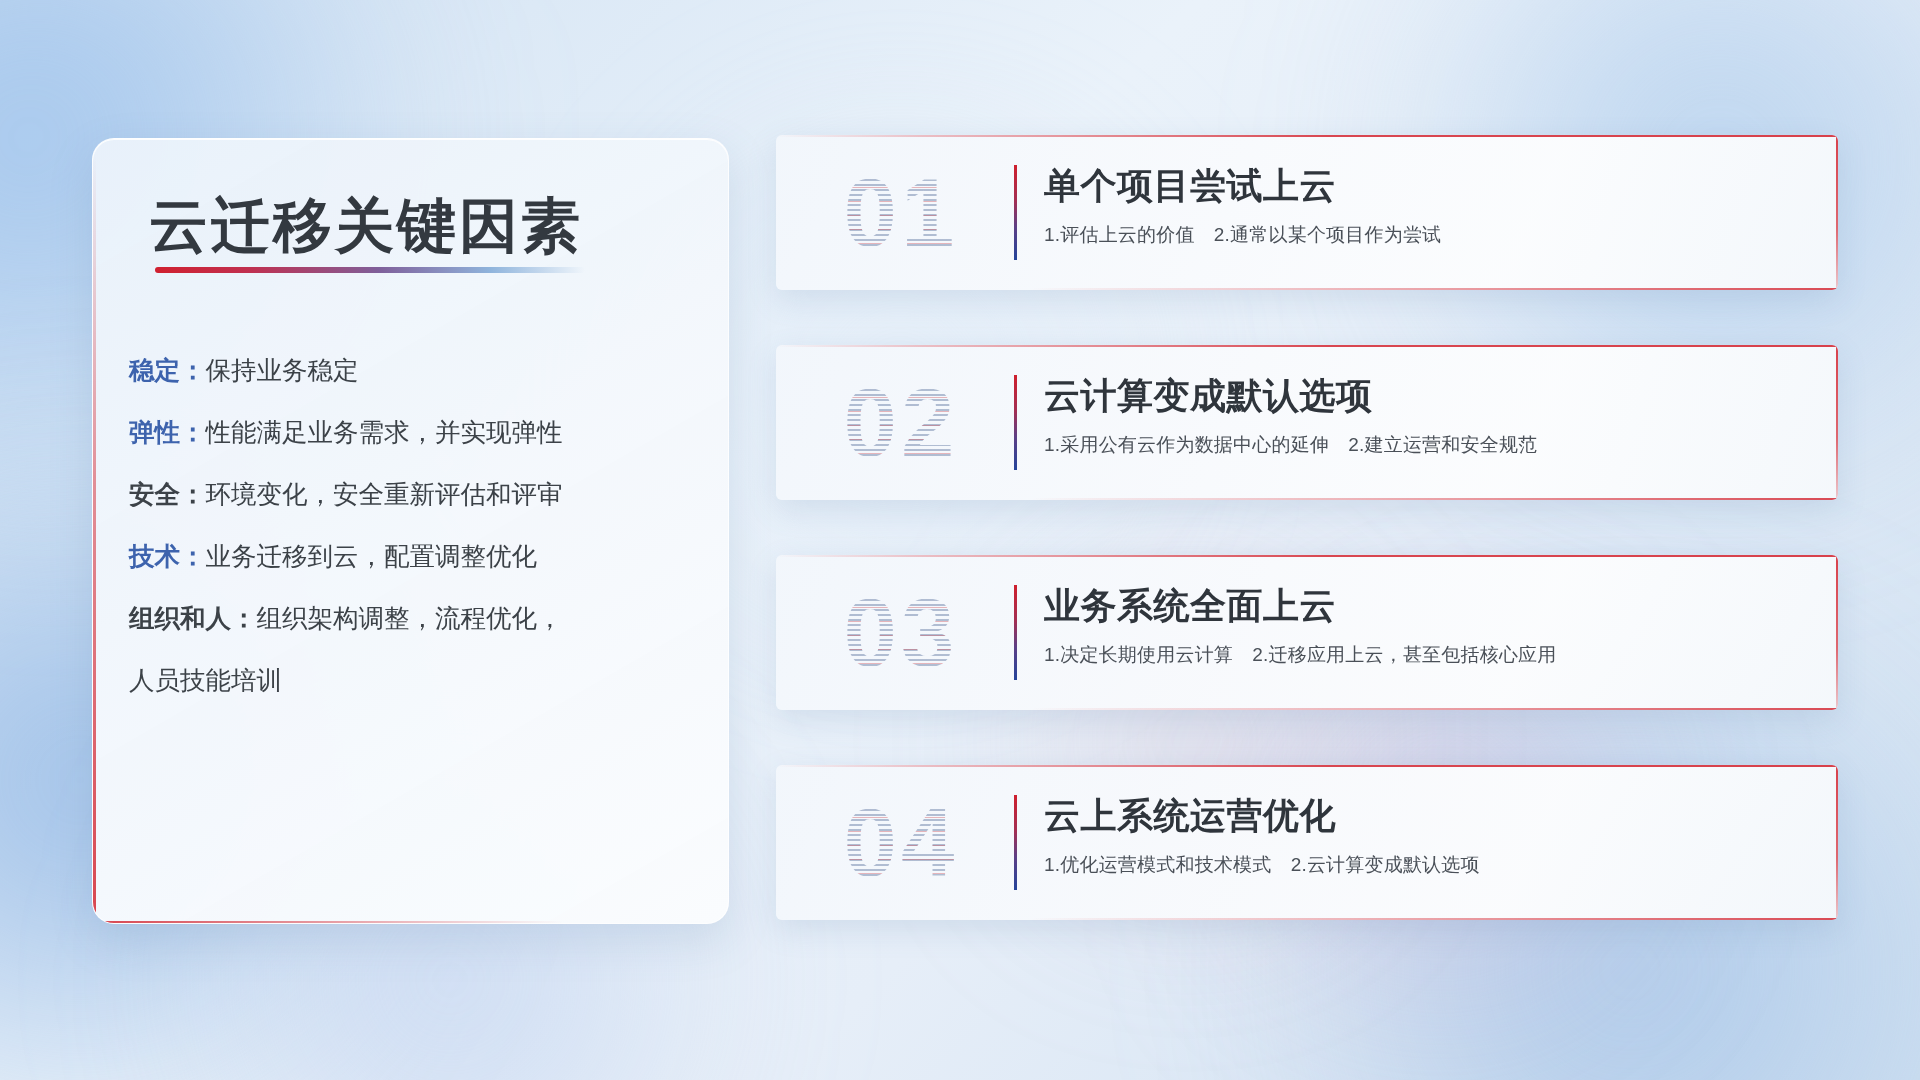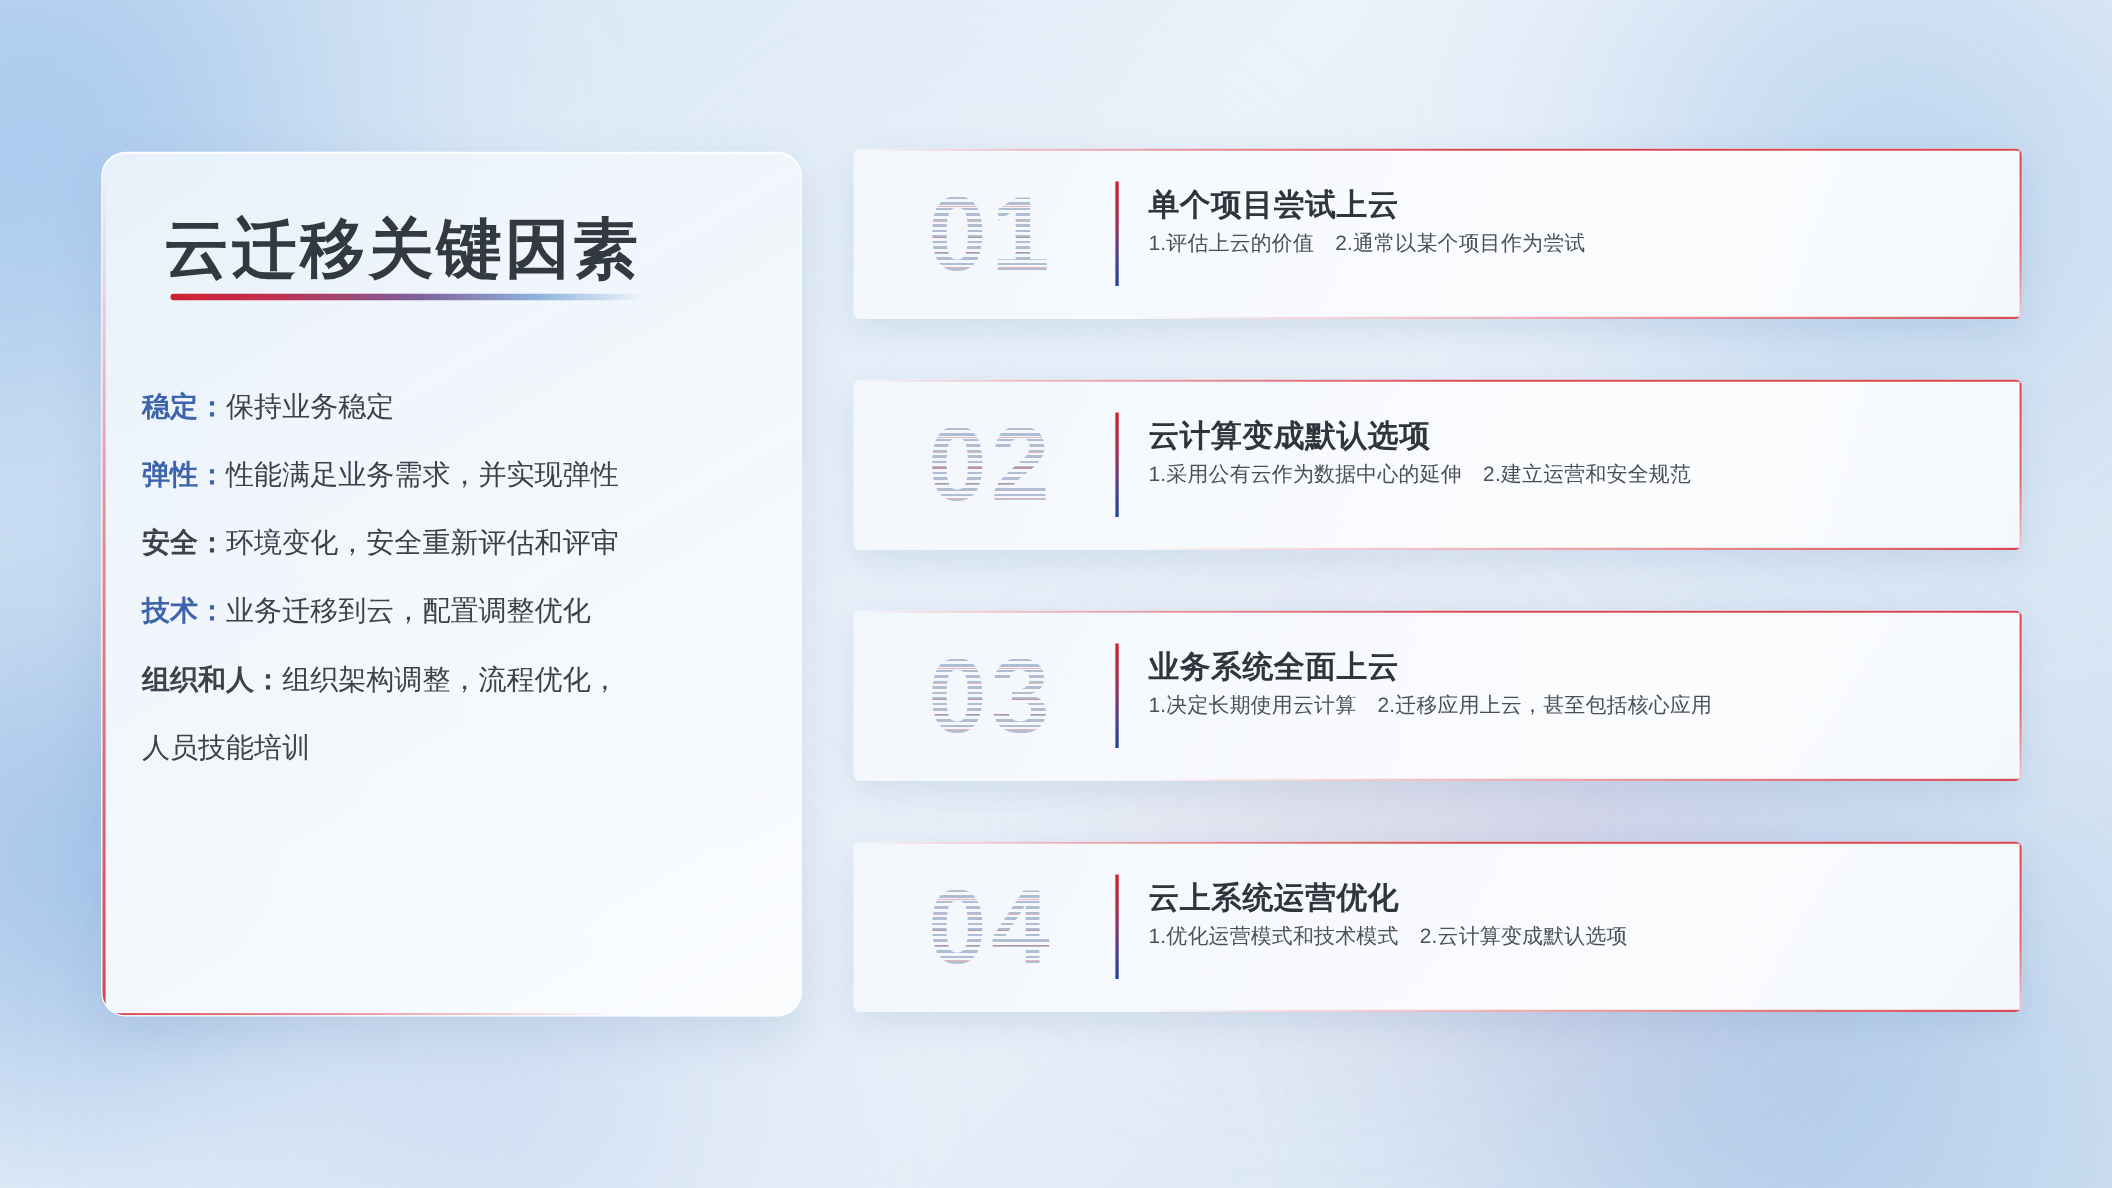--- a/index.html
+++ b/index.html
@@ -125,25 +125,25 @@
     -webkit-background-clip: text; background-clip: text; color: transparent;
   }
 
   .step-divider {
     position: absolute; left: 238px; top: 30px; bottom: 30px; width: 3px;
     background: linear-gradient(180deg, #cf1f2d 0%, #a32f53 38%, #5b3f86 66%, #23439a 100%);
   }
 
   .step-body { position: absolute; left: 268px; top: 30px; right: 30px; }
   .step-title {
-    font-size: 28px; font-weight: 700; color: #2f353c; letter-spacing: .5px;
+    font-size: 36px; font-weight: 700; color: #2f353c; letter-spacing: .5px;
     line-height: 42px; white-space: nowrap;
   }
   .step-desc {
-    margin-top: 1px; font-size: 19px; color: #4a5058; letter-spacing: .2px;
+    margin-top: 14px; font-size: 19px; color: #4a5058; letter-spacing: .2px;
     line-height: 28px; white-space: nowrap;
   }
 </style>
 </head>
 <body>
 
 <div id="stage">
 
   <div class="blob blob-a"></div>
   <div class="blob blob-b"></div>

